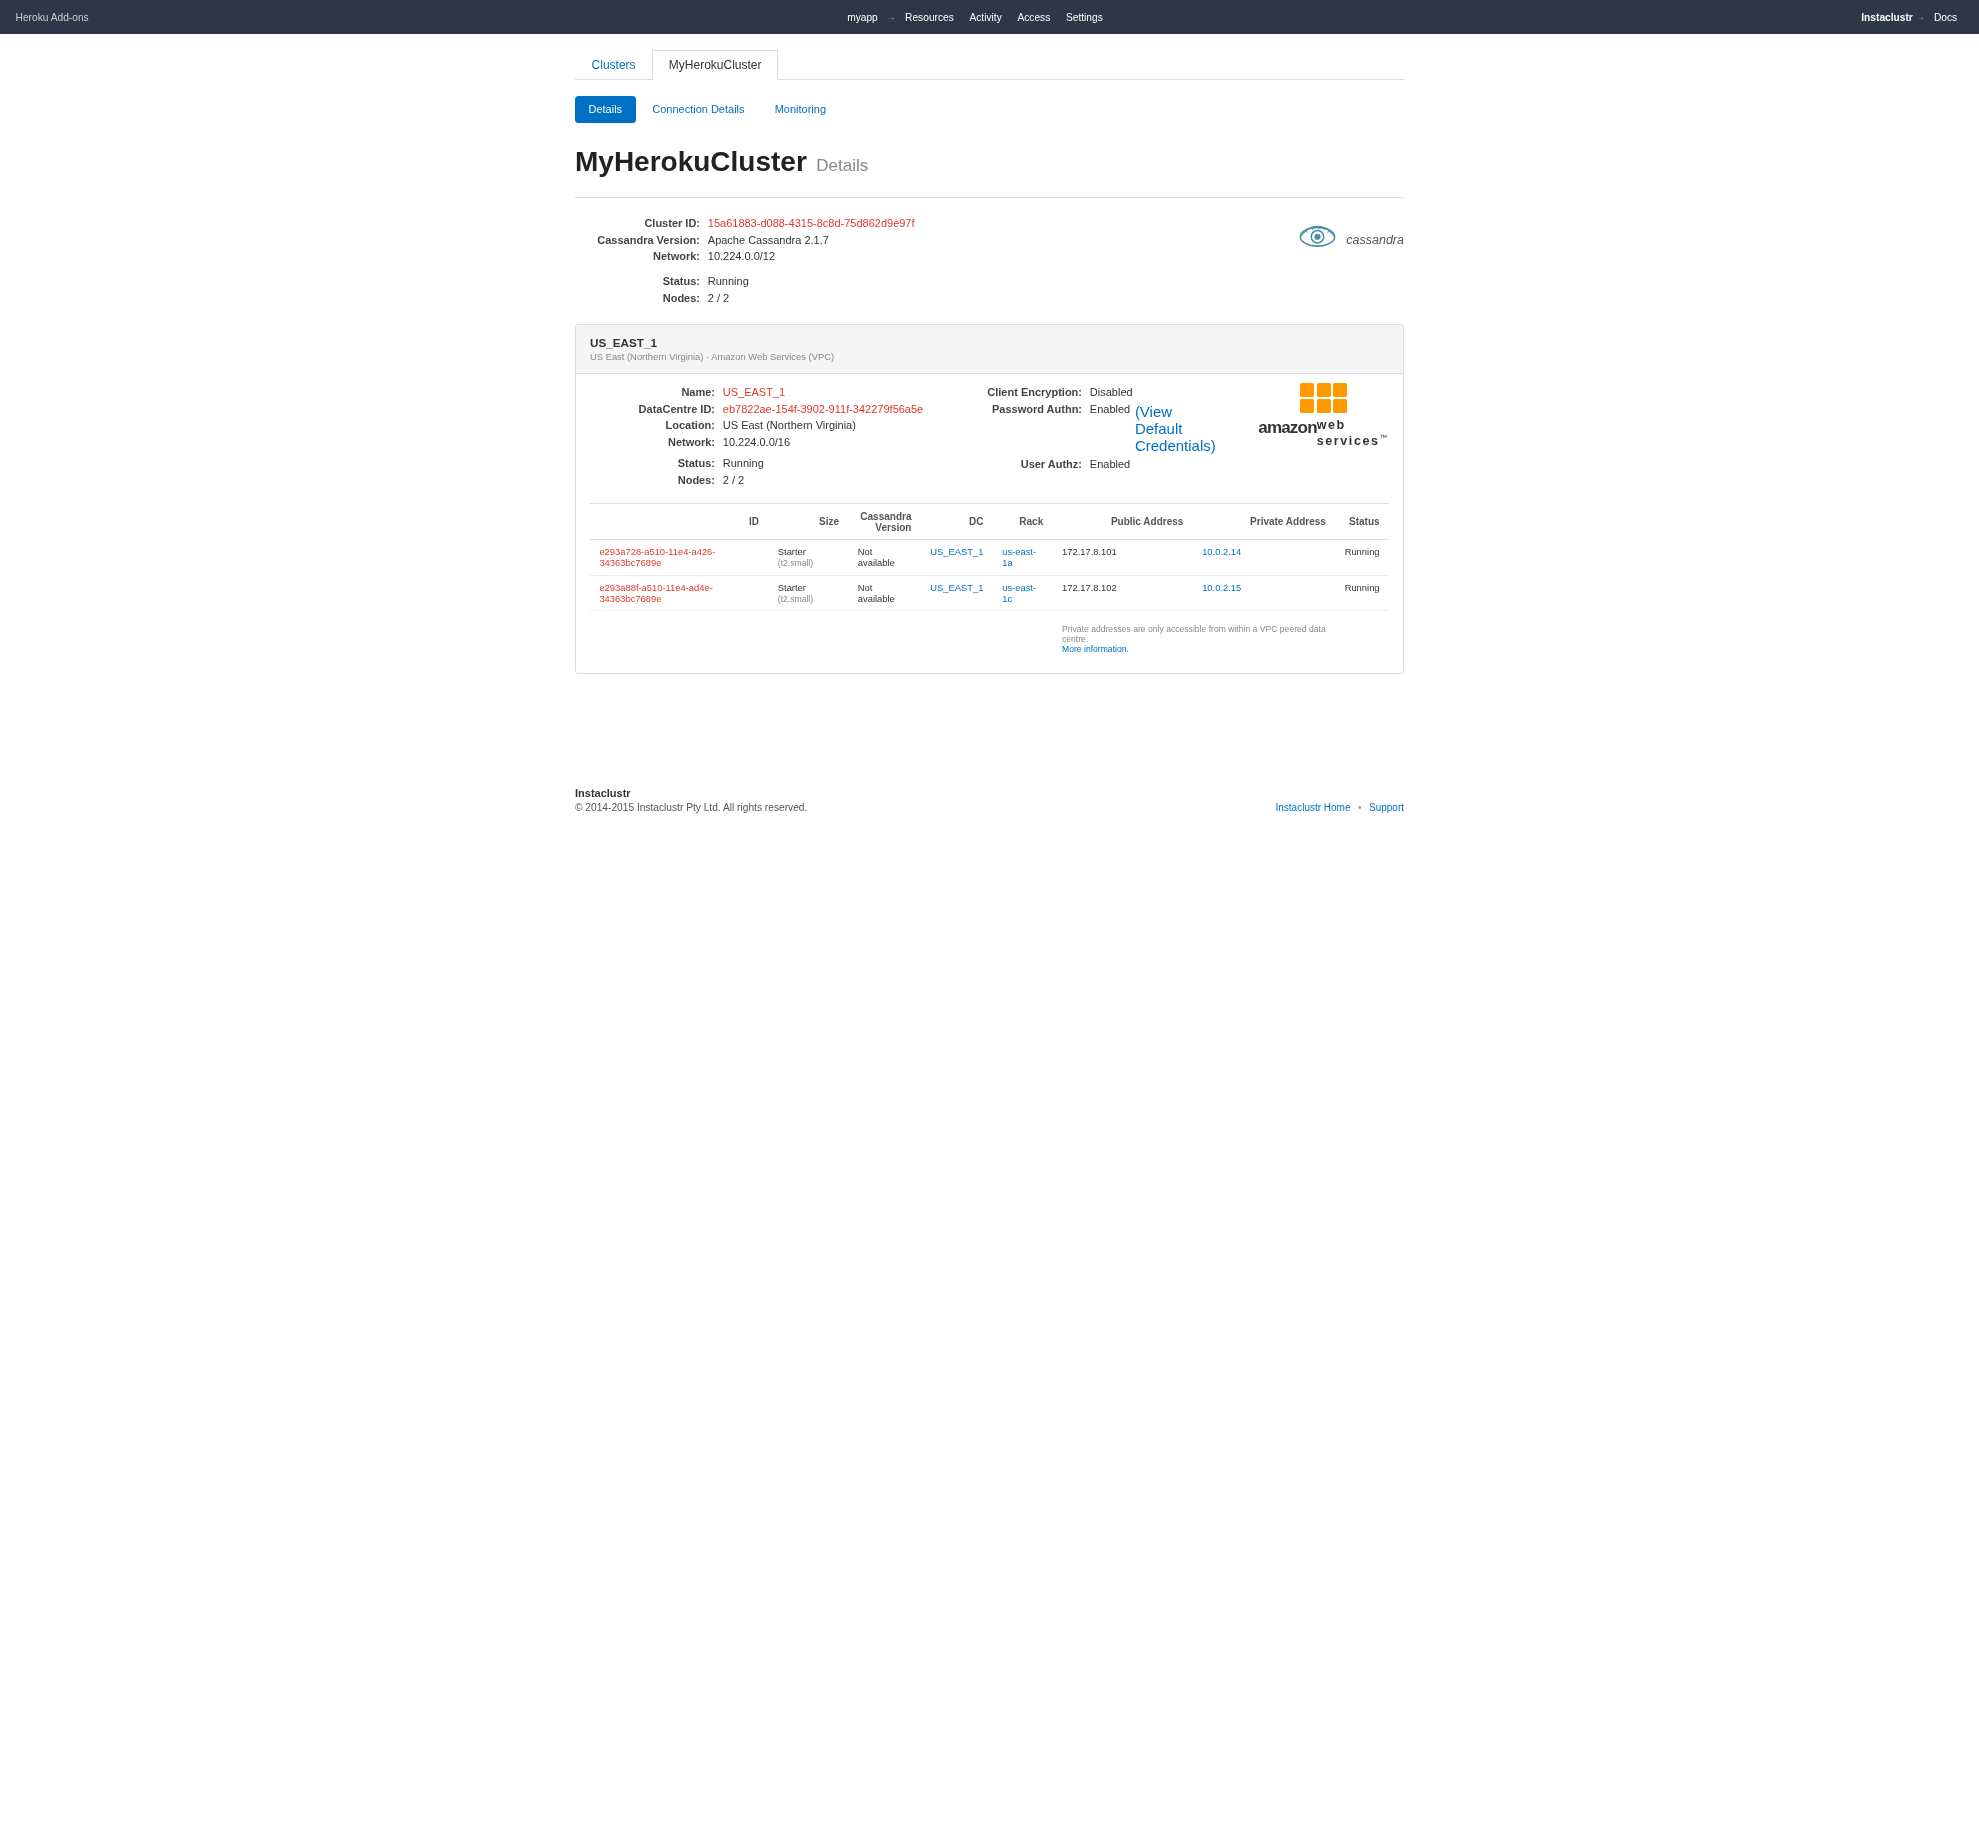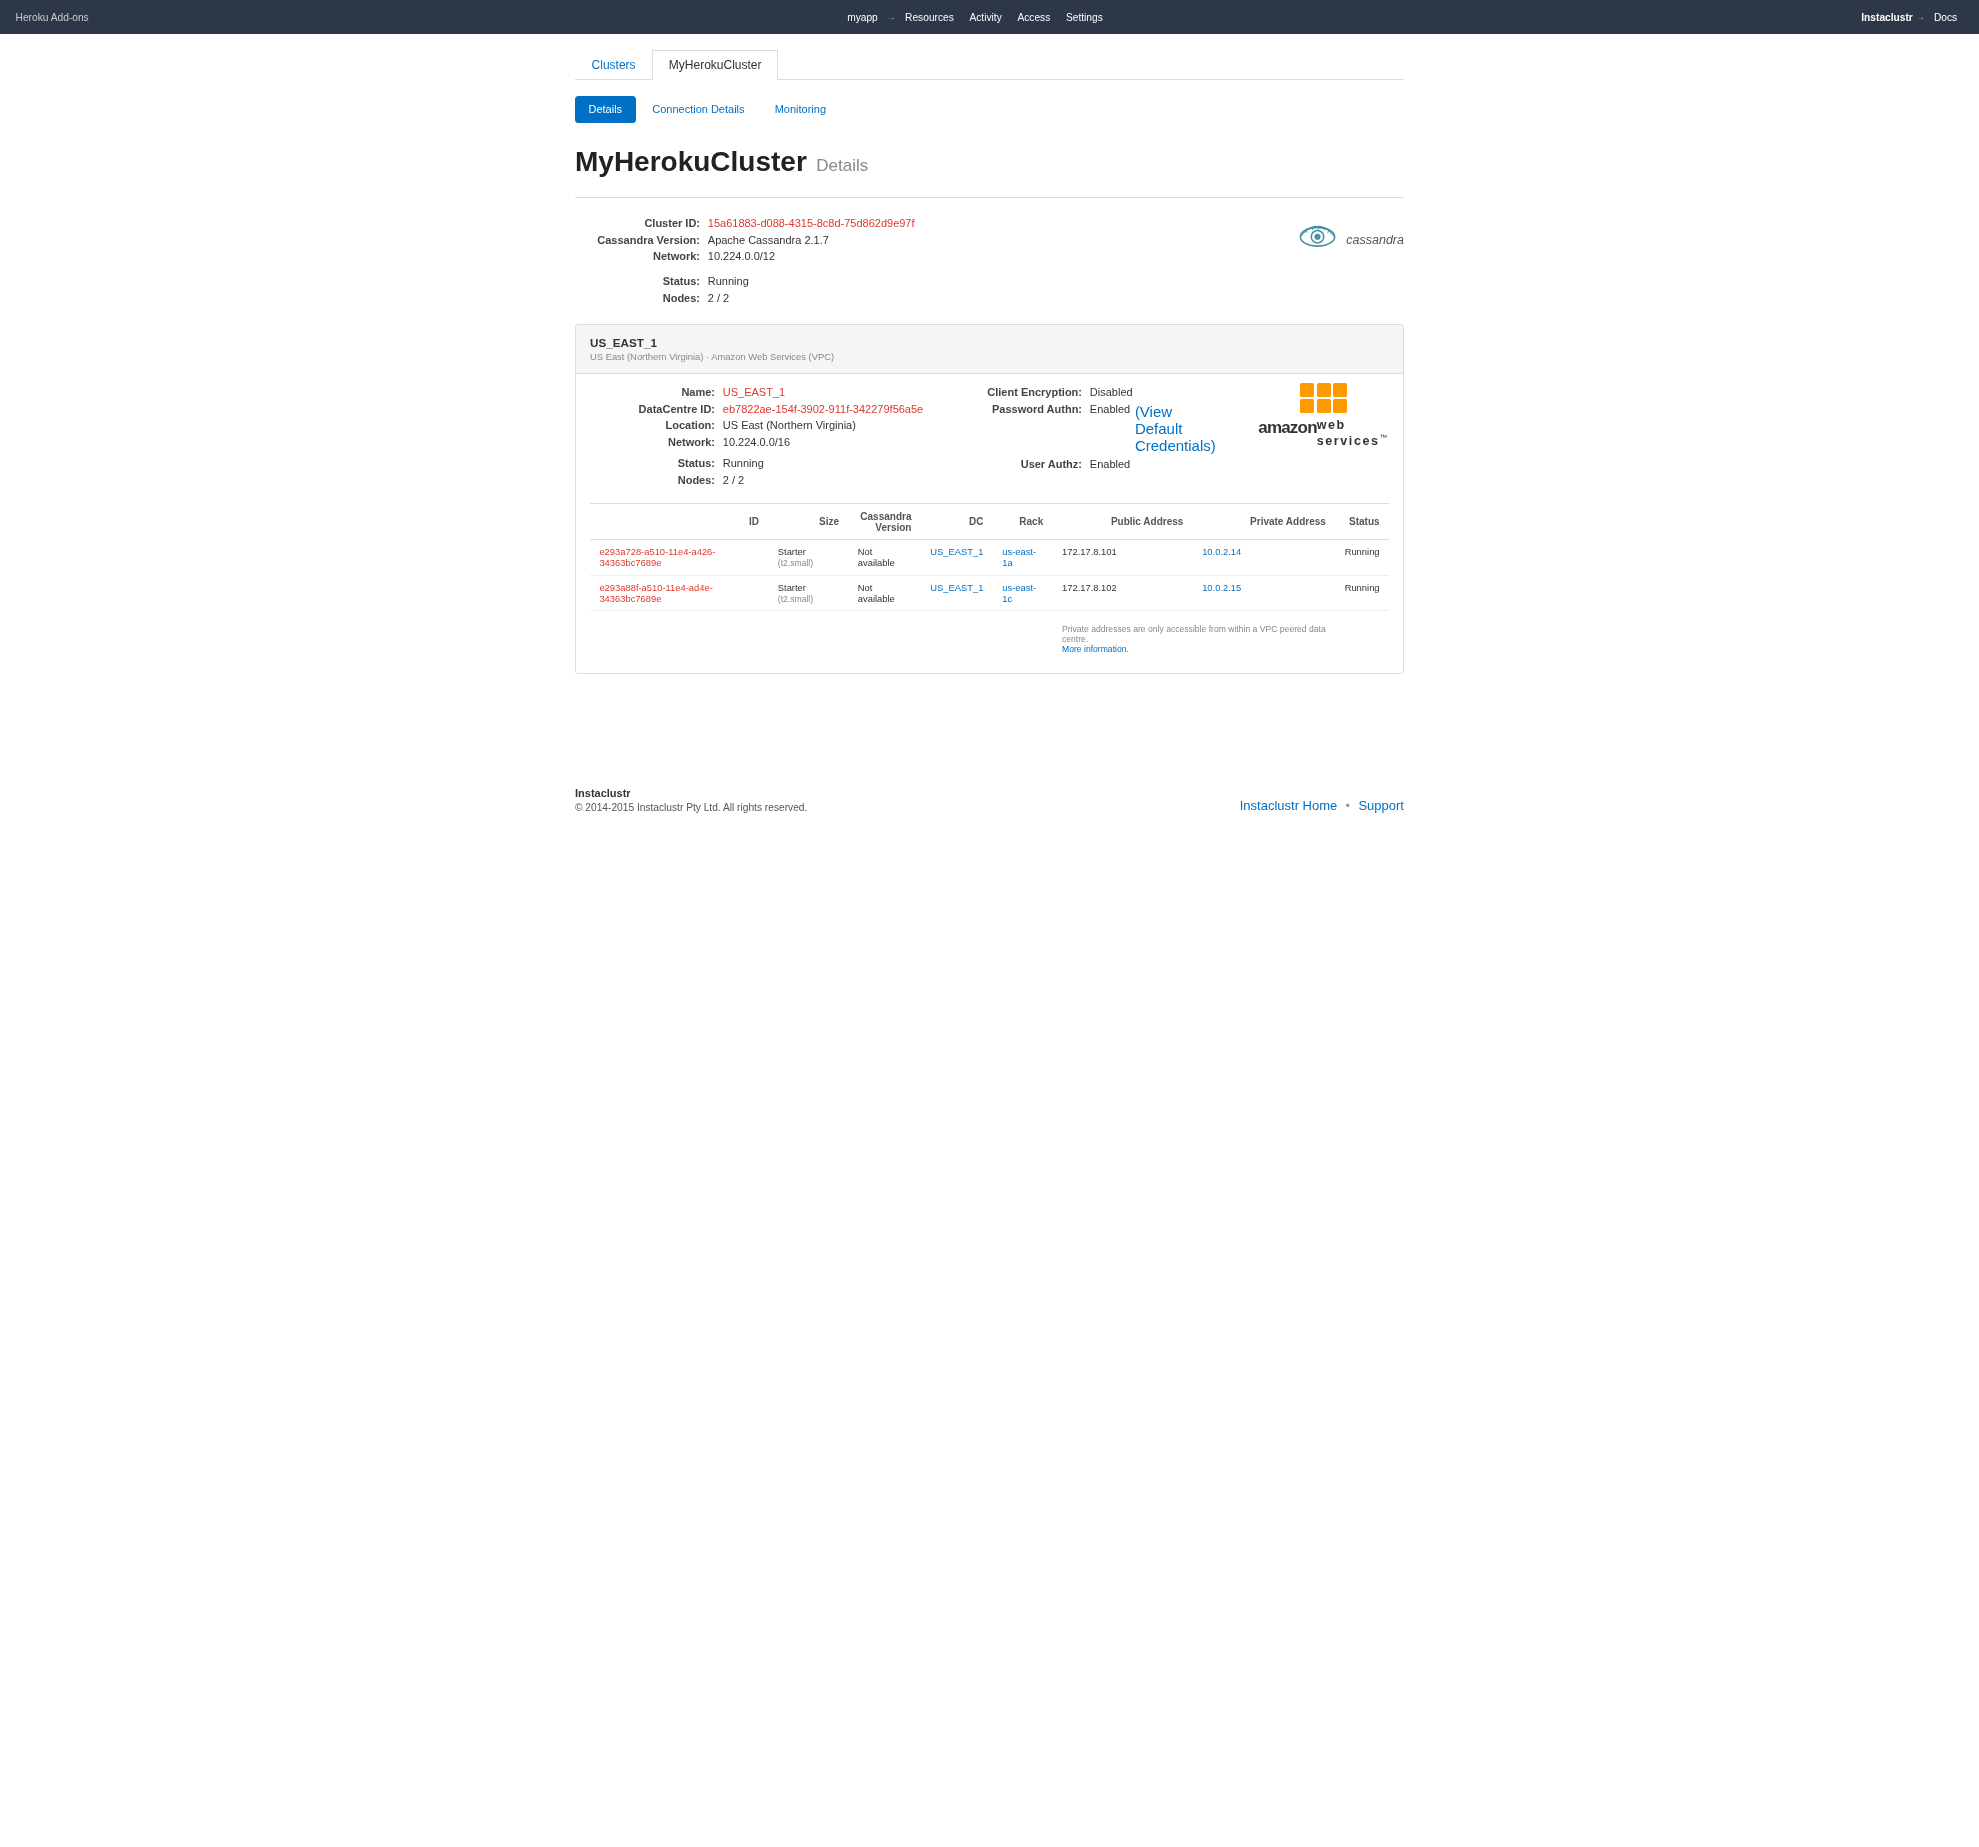--- a/index.html
+++ b/index.html
@@ -151,21 +151,21 @@
       max-width: 876px;
       margin-left: auto;
       margin-right: auto;
       display: flex;
       justify-content: space-between;
       align-items: flex-end;
       border-top: none;
     }
     .footer-left { font-size: 10.2px; color: #555; }
     .footer-left .footer-brand { font-weight: 600; font-size: 11px; color: #333; margin-bottom: 3.1px; }
-    .footer-right { font-size: 13px; }
+    .footer-right { font-size: 10px; }
     .footer-right a { color: #0070c5; text-decoration: none; }
     .footer-right .sep { color: #999; margin: 0 4.7px; }
   </style>
 </head>
 <body>
 
 <nav class="top-nav">
   <span class="top-nav-left">Heroku Add-ons</span>
   <div class="top-nav-center">
     <a href="#">myapp</a>

